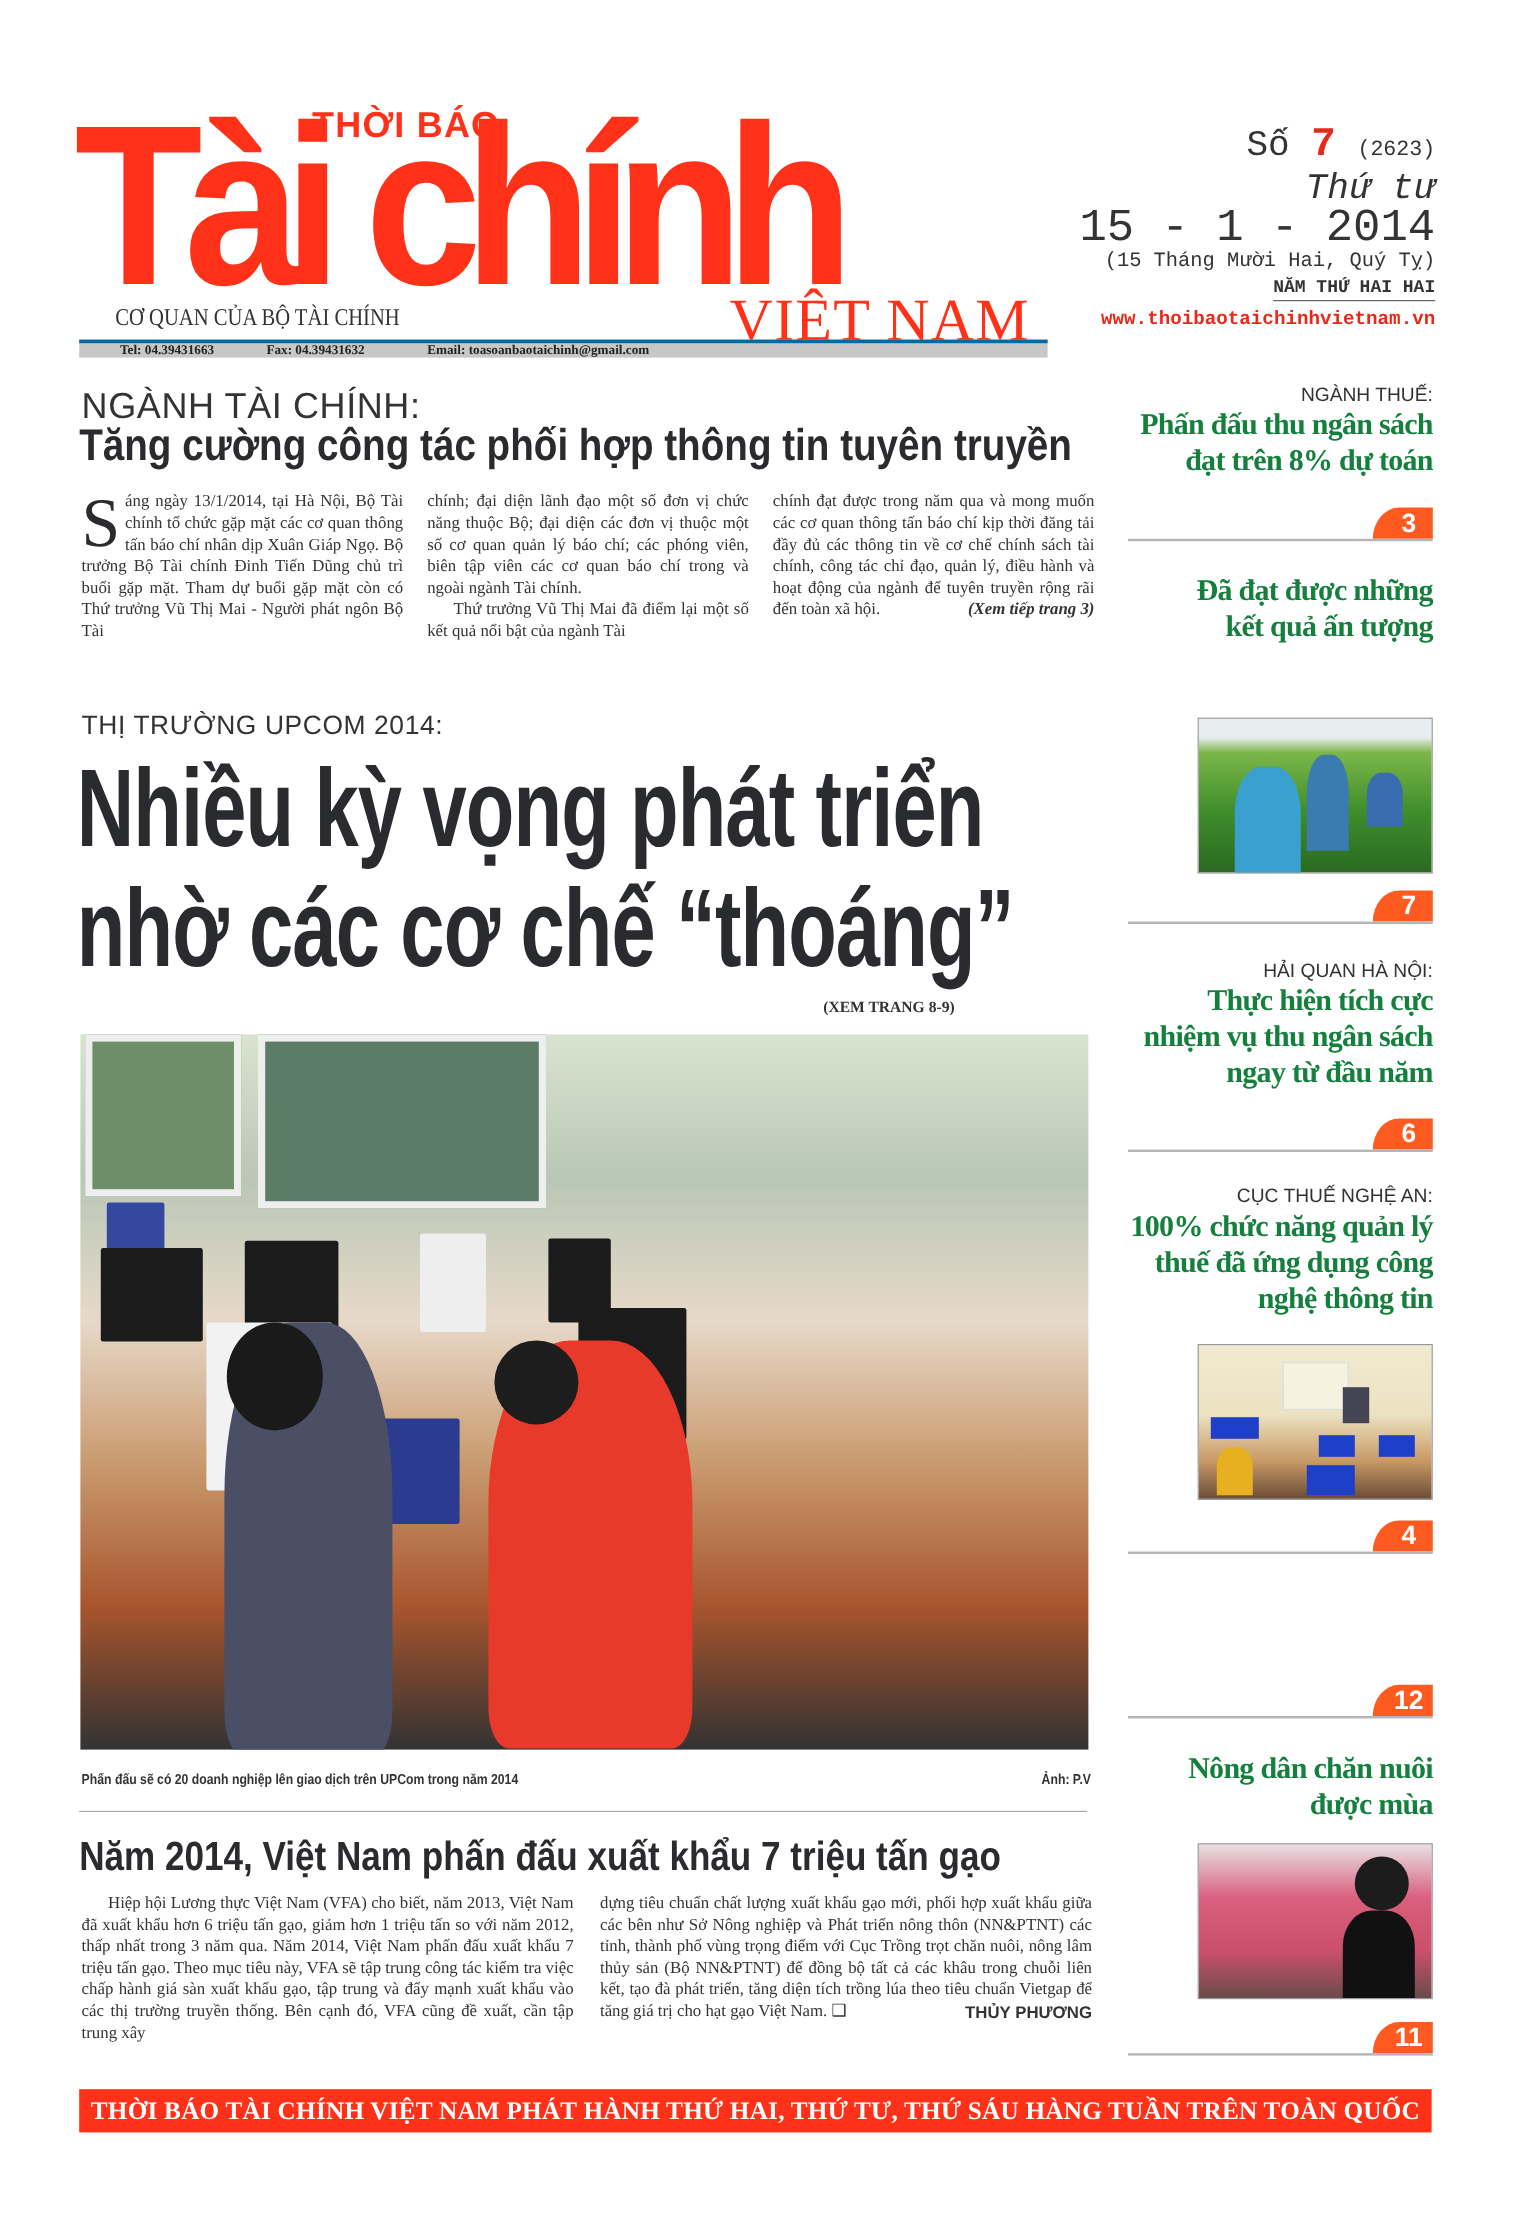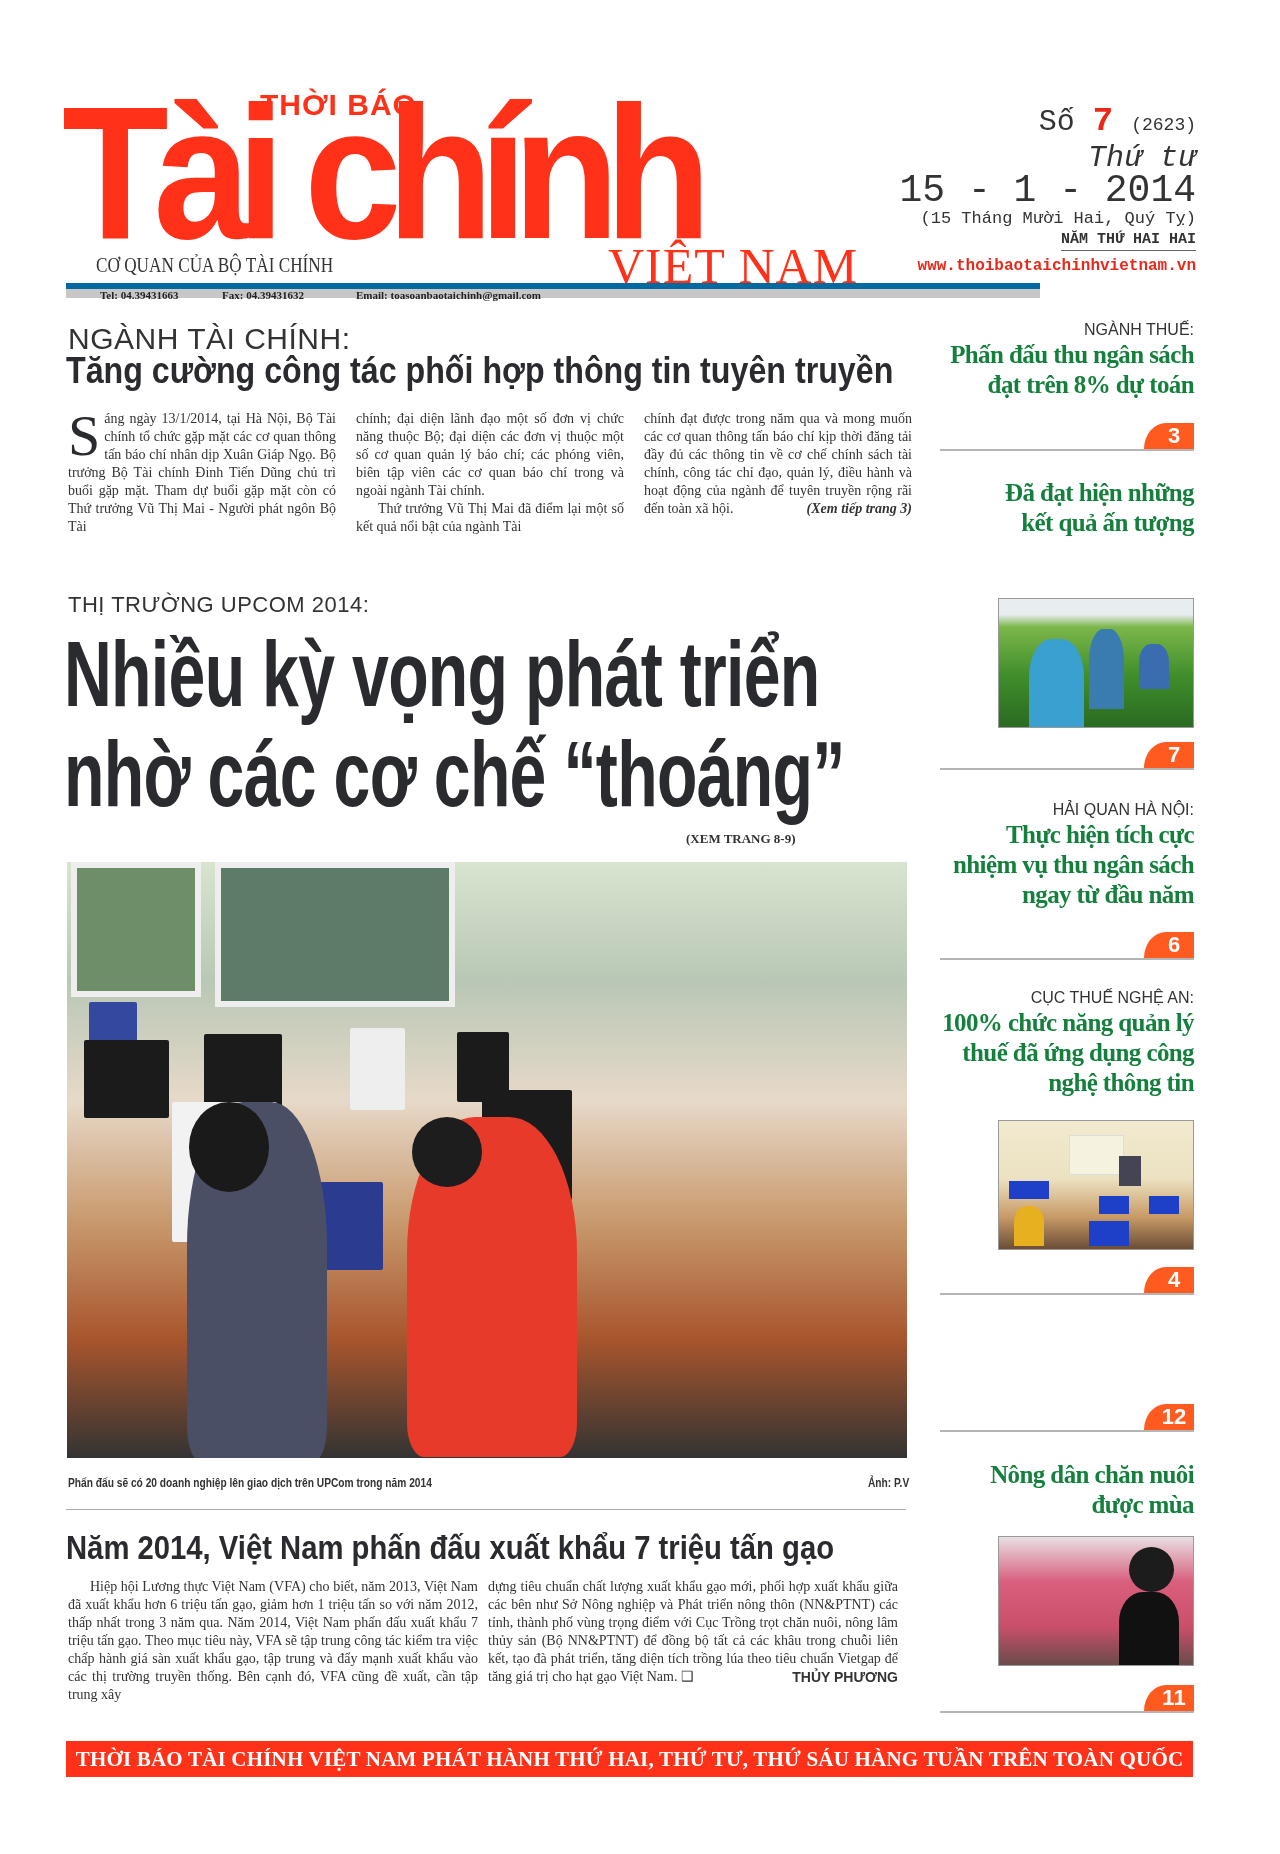--- a/index.html
+++ b/index.html
@@ -6,21 +6,21 @@
   html, body { width: 1280px; height: 1854px; background: #ffffff; overflow: hidden; }
   body { position: relative; font-family: "Liberation Serif", serif; color: #2a2b2f; }
 
   
   .masthead { position: absolute; left: 66px; top: 78px; width: 1140px; height: 220px; }
   .logo-block { position: absolute; left: 0; top: 0; width: 1140px; height: 220px; }
   .logo-small { position: absolute; left: 194px; top: 10px; color: #ff3118; font-family: "Liberation Sans", sans-serif; font-weight: 900; font-size: 30px; letter-spacing: 1px; }
   .logo-main { position: absolute; left: -4px; top: -6px; color: #ff3118; font-family: "Liberation Sans", sans-serif; font-weight: 900; font-size: 190px; letter-spacing: -16px; line-height: 200px; transform: scaleX(0.92); transform-origin: left top; }
   .logo-vn { position: absolute; left: 542px; top: 160px; color: #ff3118; font-family: "Liberation Serif", serif; font-size: 50px; letter-spacing: 1px; line-height: 56px; }
   .logo-sub { position: absolute; left: 30px; top: 176px; font-family: "Liberation Serif", serif; font-size: 20px; color: #333; transform: scaleX(0.86); transform-origin: left; }
-  .contact-bar { position: absolute; left: 66px; top: 283px; width: 974px; height: 15px; background: #c7c7c7; border-top: 6px solid #0369a1; }
+  .contact-bar { position: absolute; left: 66px; top: 283px; width: 807px; height: 15px; background: #c7c7c7; border-top: 3px solid #0369a1; }
   .contact-bar span { position: absolute; top: 0px; font-size: 11px; font-weight: bold; font-family: "Liberation Serif", serif; color: #222; }
 
   .issue-info { position: absolute; right: 84px; top: 104px; text-align: right; color: #333; font-family: Liberation Mono, monospace; }
   .issue-no { font-size: 30px; line-height: 34px; }
   .issue-no .big { color: #e8291a; font-weight: bold; font-size: 34px; }
   .issue-no .small { font-size: 18px; }
   .weekday { font-size: 30px; font-style: italic; line-height: 32px; }
   .date { font-size: 38px; line-height: 34px; }
   .lunar { font-size: 17px; line-height: 22px; }
   .year-line { font-size: 15px; font-weight: bold; border-bottom: 1px solid #666; padding-bottom: 2px; display: inline-block; }
@@ -45,21 +45,21 @@
 
   .photo-main { position: absolute; left: 67px; top: 862px; width: 840px; height: 596px; overflow: hidden; background: linear-gradient(180deg, #d8e4cf 0%, #b9c7b6 20%, #e7d9c9 40%, #c99a6e 60%, #a8552d 80%, #333 100%); }
   .photo-main .scr { position: absolute; background: #2b3c6b; border: 6px solid #ddd; }
   .photo-main .mon { position: absolute; background: #1b1b1b; border-radius: 2px; }
   .photo-main .person { position: absolute; border-radius: 40% 40% 10% 10%; }
   .caption { position: absolute; top: 1476px; font-family: "Liberation Sans", sans-serif; font-weight: bold; font-size: 12px; color: #333; transform: scaleX(0.85); transform-origin: left; }
   .rule { position: absolute; height: 1px; background: #aaa; }
 
   
   .s3-title { position: absolute; left: 66px; top: 1528px; font-size: 34px; transform: scaleX(0.86); white-space: nowrap; }
-  .s3-body { left: 68px; top: 1578px; width: 842px; font-size: 14px; line-height: 18px; gap: 10px; }
+  .s3-body { left: 68px; top: 1578px; width: 842px; font-size: 14px; line-height: 18px; gap: 22px; }
   .s3-body .col { width: 410px; }
   .byline { float: right; font-family: "Liberation Sans", sans-serif; font-weight: bold; font-size: 14px; }
 
   
   .sidebar { position: absolute; left: 940px; top: 320px; width: 254px; }
   .sb-item { position: absolute; right: 0; width: 254px; text-align: right; }
   .sb-kicker { font-family: "Liberation Sans", sans-serif; font-size: 16px; color: #333; line-height: 20px; }
   .sb-title { font-family: Liberation Serif, serif; font-weight: bold; font-size: 25px; color: #15803d; line-height: 30px; letter-spacing: -0.6px; }
   .sb-thumb { position: absolute; right: 0; width: 196px; height: 130px; border: 1px solid #999; overflow: hidden; }
   .page-tag { position: absolute; right: 0; height: 26px; width: 50px; background: #ff5a1f; color: #fff; font-family: "Liberation Sans", sans-serif; font-weight: bold; font-size: 22px; text-align: center; line-height: 26px; border-top-left-radius: 22px 26px; padding-left: 10px; }
@@ -154,21 +154,21 @@
 <div class="sidebar" style="height:1400px;">
 
   <div class="sb-item" style="top:0">
     <div class="sb-kicker">NGÀNH THUẾ:</div>
     <div class="sb-title">Phấn đấu thu ngân sách đạt trên 8% dự toán</div>
   </div>
   <div class="page-tag" style="top:103px">3</div>
   <div class="sb-rule" style="top:129px"></div>
 
   <div class="sb-item" style="top:158px">
-    <div class="sb-title" style="padding-left:50px;">Đã đạt hiện những kết quả ấn tượng</div>
+    <div class="sb-title" style="padding-left:50px;">Đã đạt được những kết quả ấn tượng</div>
   </div>
   <div class="sb-thumb" style="top:278px;background:linear-gradient(180deg,#e8eef0 0%,#e8eef0 12%,#7cb64a 22%,#3f8e2b 60%,#2a6a22 100%);">
     <div style="position:absolute;left:30px;top:40px;width:55px;height:95px;background:#3aa0d0;border-radius:40% 40% 0 0;"></div>
     <div style="position:absolute;left:90px;top:30px;width:35px;height:80px;background:#3a7cb0;border-radius:40% 40% 0 0;"></div>
     <div style="position:absolute;left:140px;top:45px;width:30px;height:45px;background:#3a6db0;border-radius:40% 40% 0 0;"></div>
   </div>
   <div class="page-tag" style="top:422px">7</div>
   <div class="sb-rule" style="top:448px"></div>
 
   <div class="sb-item" style="top:480px">

